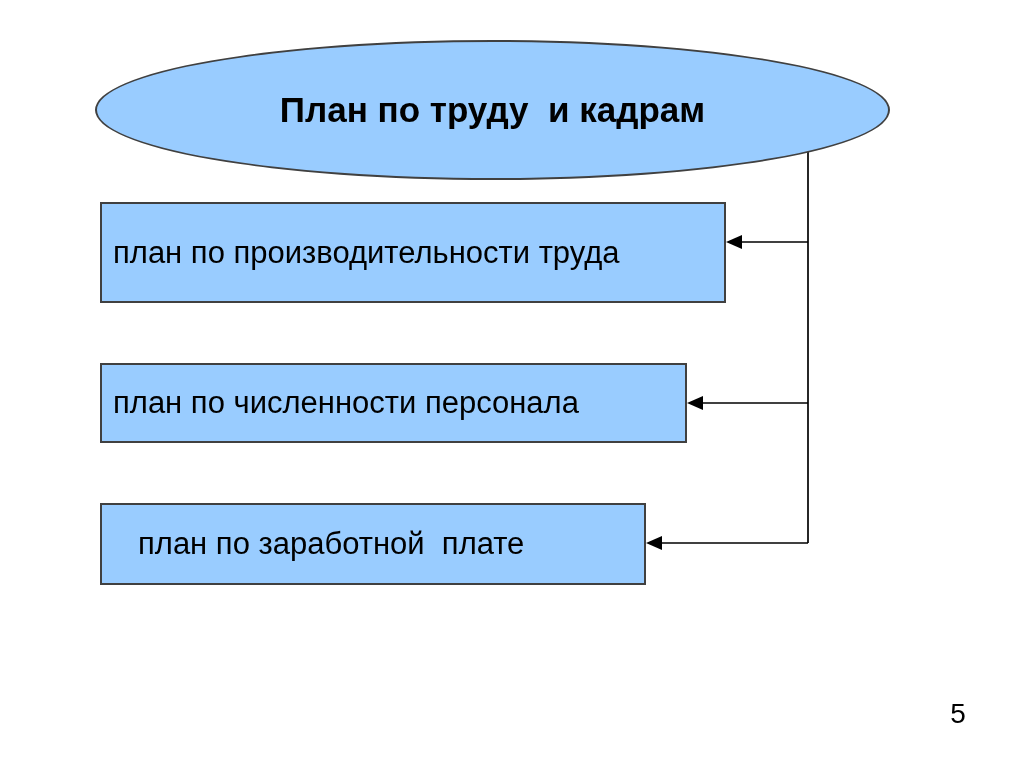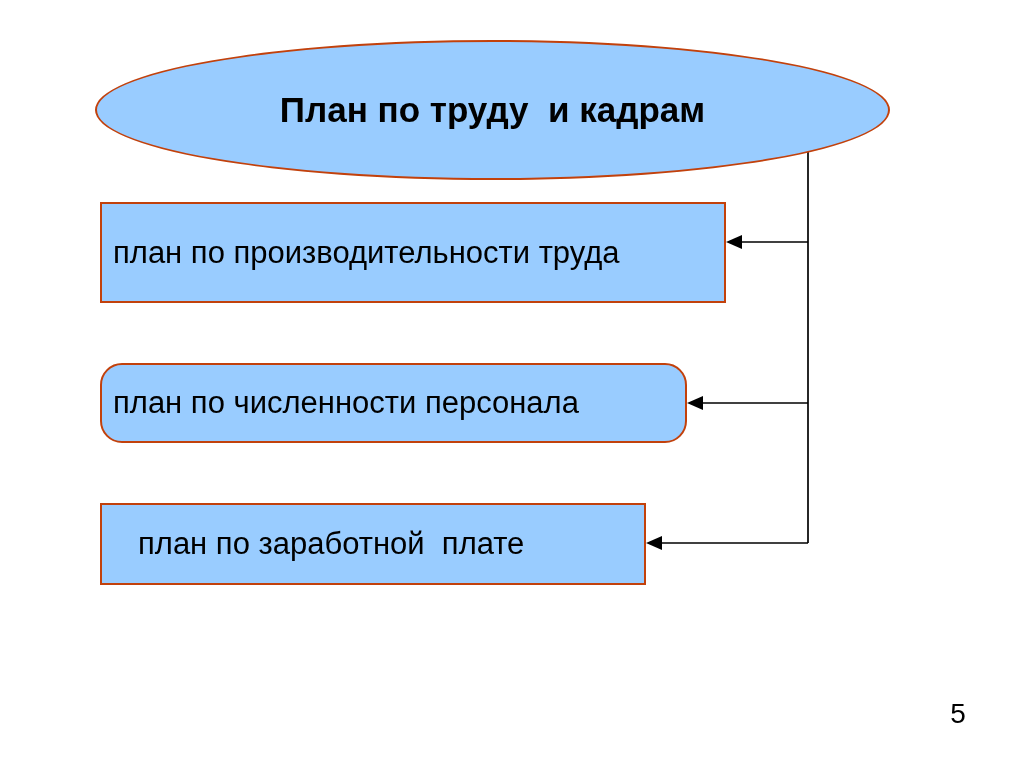--- a/index.html
+++ b/index.html
@@ -19,21 +19,21 @@
   .connectors {
     position: absolute;
     left: 0;
     top: 0;
     width: 1024px;
     height: 768px;
   }
   .shape {
     position: absolute;
     background: #99CCFF;
-    border: 2px solid #c2410c;
+    border: 2px solid #404040;
     box-sizing: border-box;
     display: flex;
     align-items: center;
   }
   .ellipse {
     left: 95px;
     top: 40px;
     width: 795px;
     height: 140px;
     border-radius: 50%;
@@ -47,21 +47,21 @@
   }
   .rect .label {
     font-size: 31px;
     font-weight: normal;
     white-space: pre-wrap;
   }
   .rect {
     padding-left: 11px;
   }
   .rect-1 { left: 100px; top: 202px; width: 626px; height: 101px; }
-  .rect-2 { left: 100px; top: 363px; width: 587px; height: 80px; border-radius: 22px; }
+  .rect-2 { left: 100px; top: 363px; width: 587px; height: 80px; }
   .rect-3 { left: 100px; top: 503px; width: 546px; height: 82px; padding-left: 36px; }
   .page-number {
     position: absolute;
     left: 930px;
     top: 698px;
     width: 56px;
     text-align: center;
     font-size: 28px;
     color: #000000;
   }

